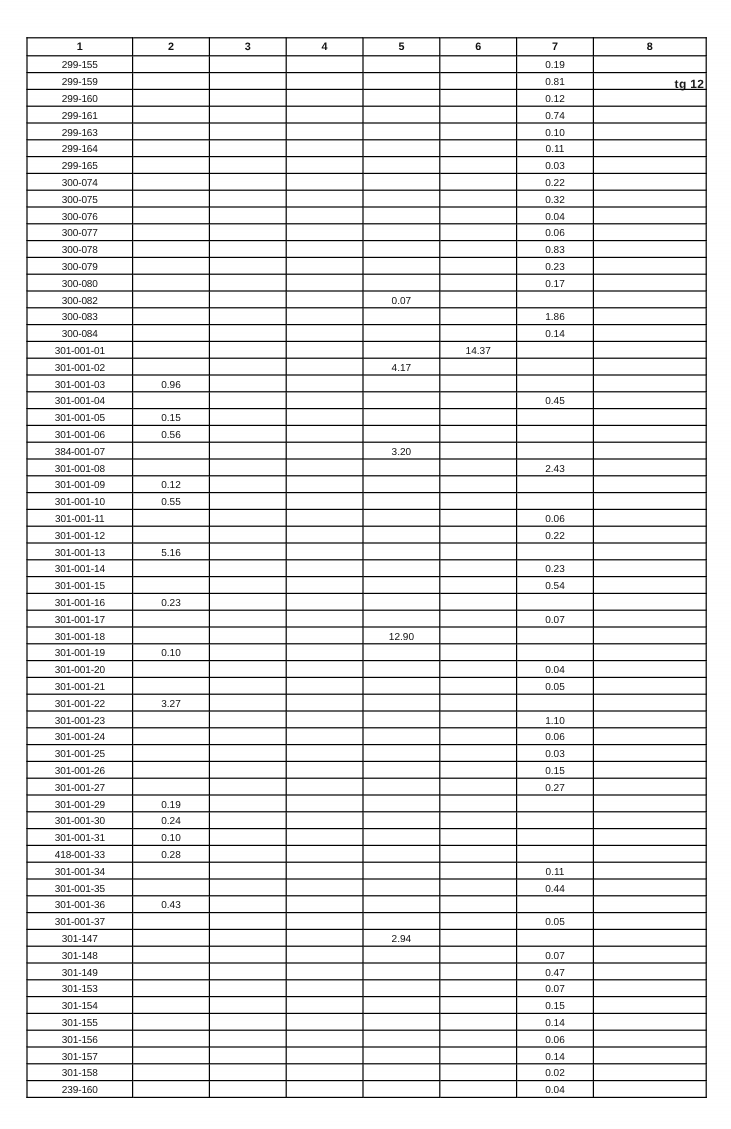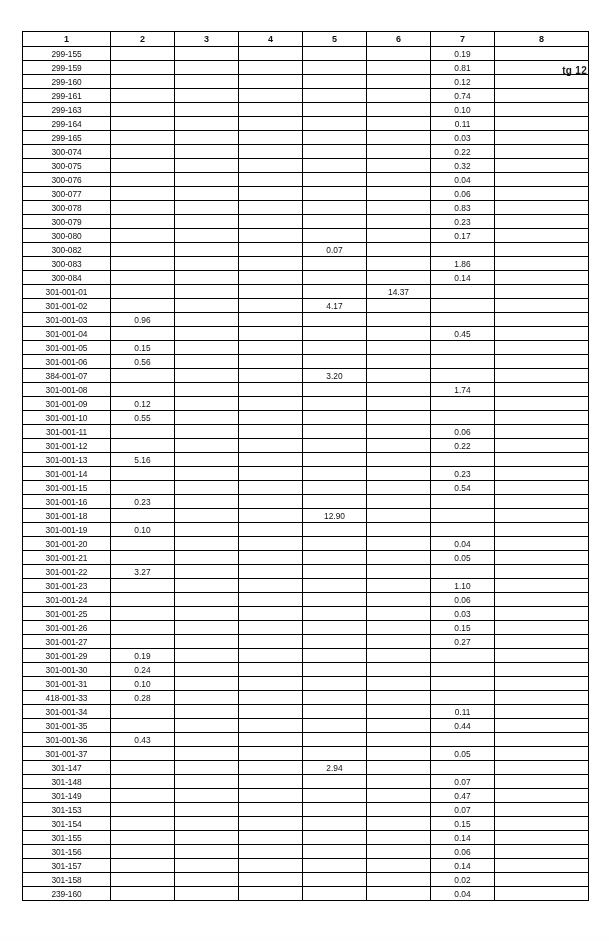--- a/index.html
+++ b/index.html
@@ -366,21 +366,21 @@
             <td class="num"></td>
             <td class="num"></td>
           </tr>
           <tr>
             <td class="code">301-001-08</td>
             <td class="num"></td>
             <td class="num"></td>
             <td class="num"></td>
             <td class="num"></td>
             <td class="num"></td>
-            <td class="num">1.74</td>
+            <td class="num">2.43</td>
             <td class="num"></td>
           </tr>
           <tr>
             <td class="code">301-001-09</td>
             <td class="num">0.12</td>
             <td class="num"></td>
             <td class="num"></td>
             <td class="num"></td>
             <td class="num"></td>
             <td class="num"></td>
@@ -447,20 +447,30 @@
             <td class="num"></td>
           </tr>
           <tr>
             <td class="code">301-001-16</td>
             <td class="num">0.23</td>
             <td class="num"></td>
             <td class="num"></td>
             <td class="num"></td>
             <td class="num"></td>
             <td class="num"></td>
+            <td class="num"></td>
+          </tr>
+          <tr>
+            <td class="code">301-001-17</td>
+            <td class="num"></td>
+            <td class="num"></td>
+            <td class="num"></td>
+            <td class="num"></td>
+            <td class="num"></td>
+            <td class="num">0.07</td>
             <td class="num"></td>
           </tr>
           <tr>
             <td class="code">301-001-18</td>
             <td class="num"></td>
             <td class="num"></td>
             <td class="num"></td>
             <td class="num">12.90</td>
             <td class="num"></td>
             <td class="num"></td>

